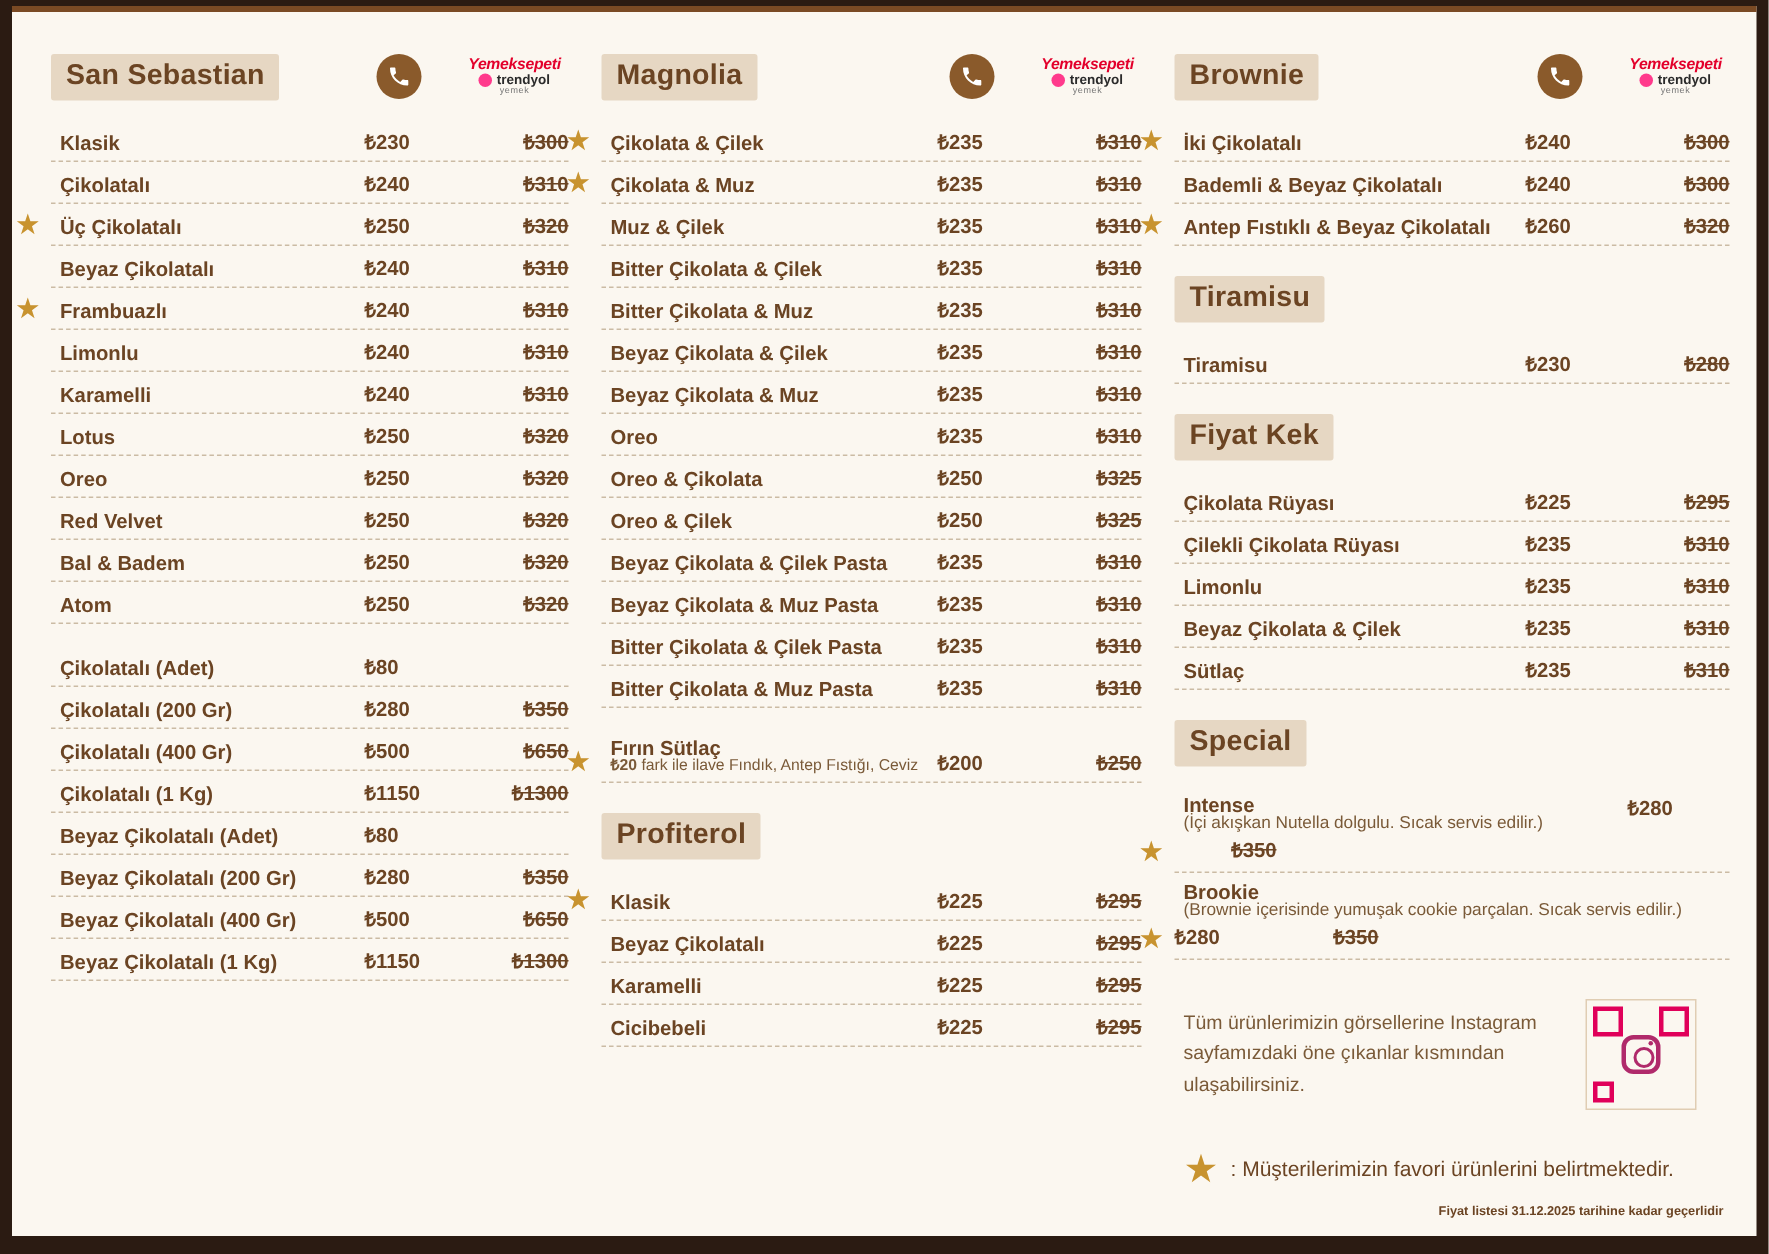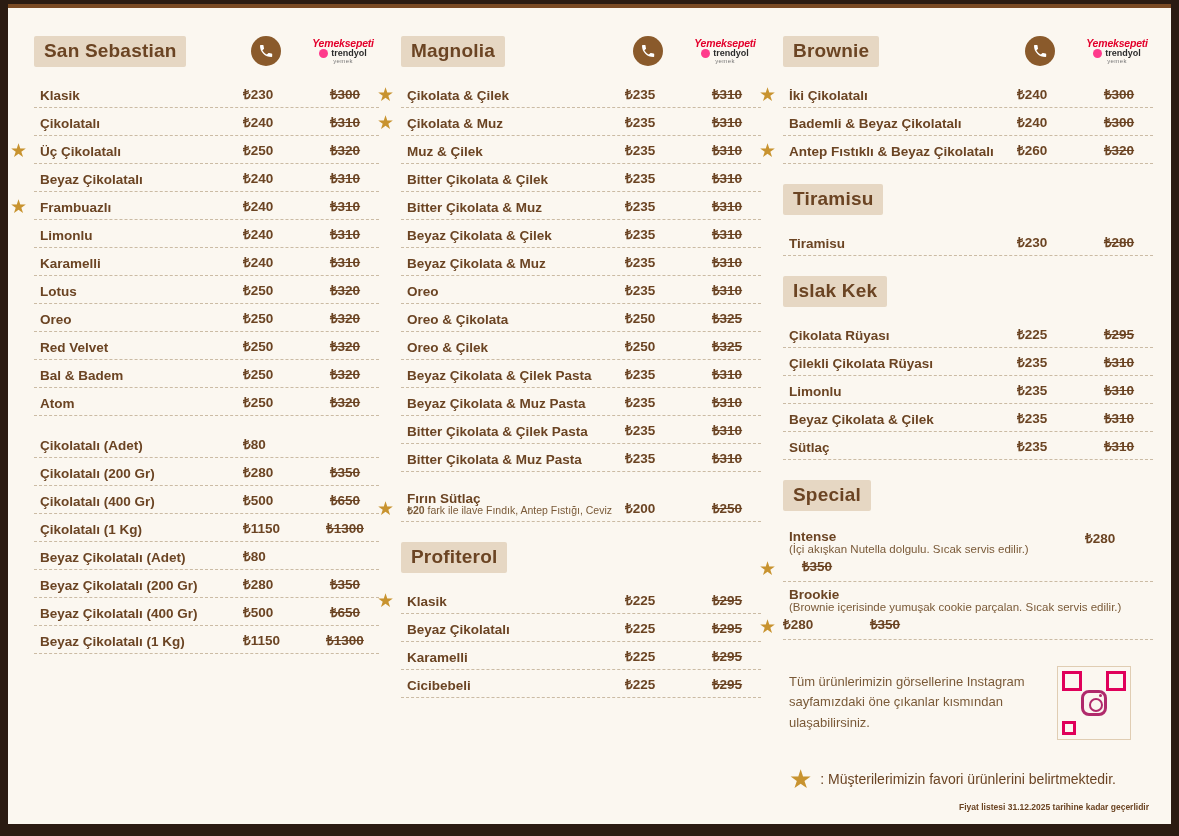--- a/index.html
+++ b/index.html
@@ -105,21 +105,21 @@
   }
   .p1 {
     width: 68px; flex: 0 0 68px;
     text-align: left;
     color: #6b4423;
     font-size: 13.5px;
     font-weight: bold;
   }
   .p2 {
     width: 68px; flex: 0 0 68px;
-    text-align: center;
+    text-align: right;
     color: #6b4423;
     font-size: 13.5px;
     font-weight: bold;
     text-decoration: line-through;
   }
   .note {
     font-size: 10.5px;
     color: #7a5a38;
     font-weight: normal;
     line-height: 1.25;
@@ -678,21 +678,21 @@
 
     <div style="flex:1 1 auto;min-width:0">
       <div class="nm">Tiramisu</div>
 
     </div>
     <div class="p1">₺230</div>
     <div class="p2">₺280</div>
   </div>
           </div>
           <div class="sec-head">
-      <span class="sec-title">Islak Kek</span>
+      <span class="sec-title">Fiyat Kek</span>
 
     </div>
           <div class="rows">
   <div class="row">
 
     <div style="flex:1 1 auto;min-width:0">
       <div class="nm">Çikolata Rüyası</div>
 
     </div>
     <div class="p1">₺225</div>

